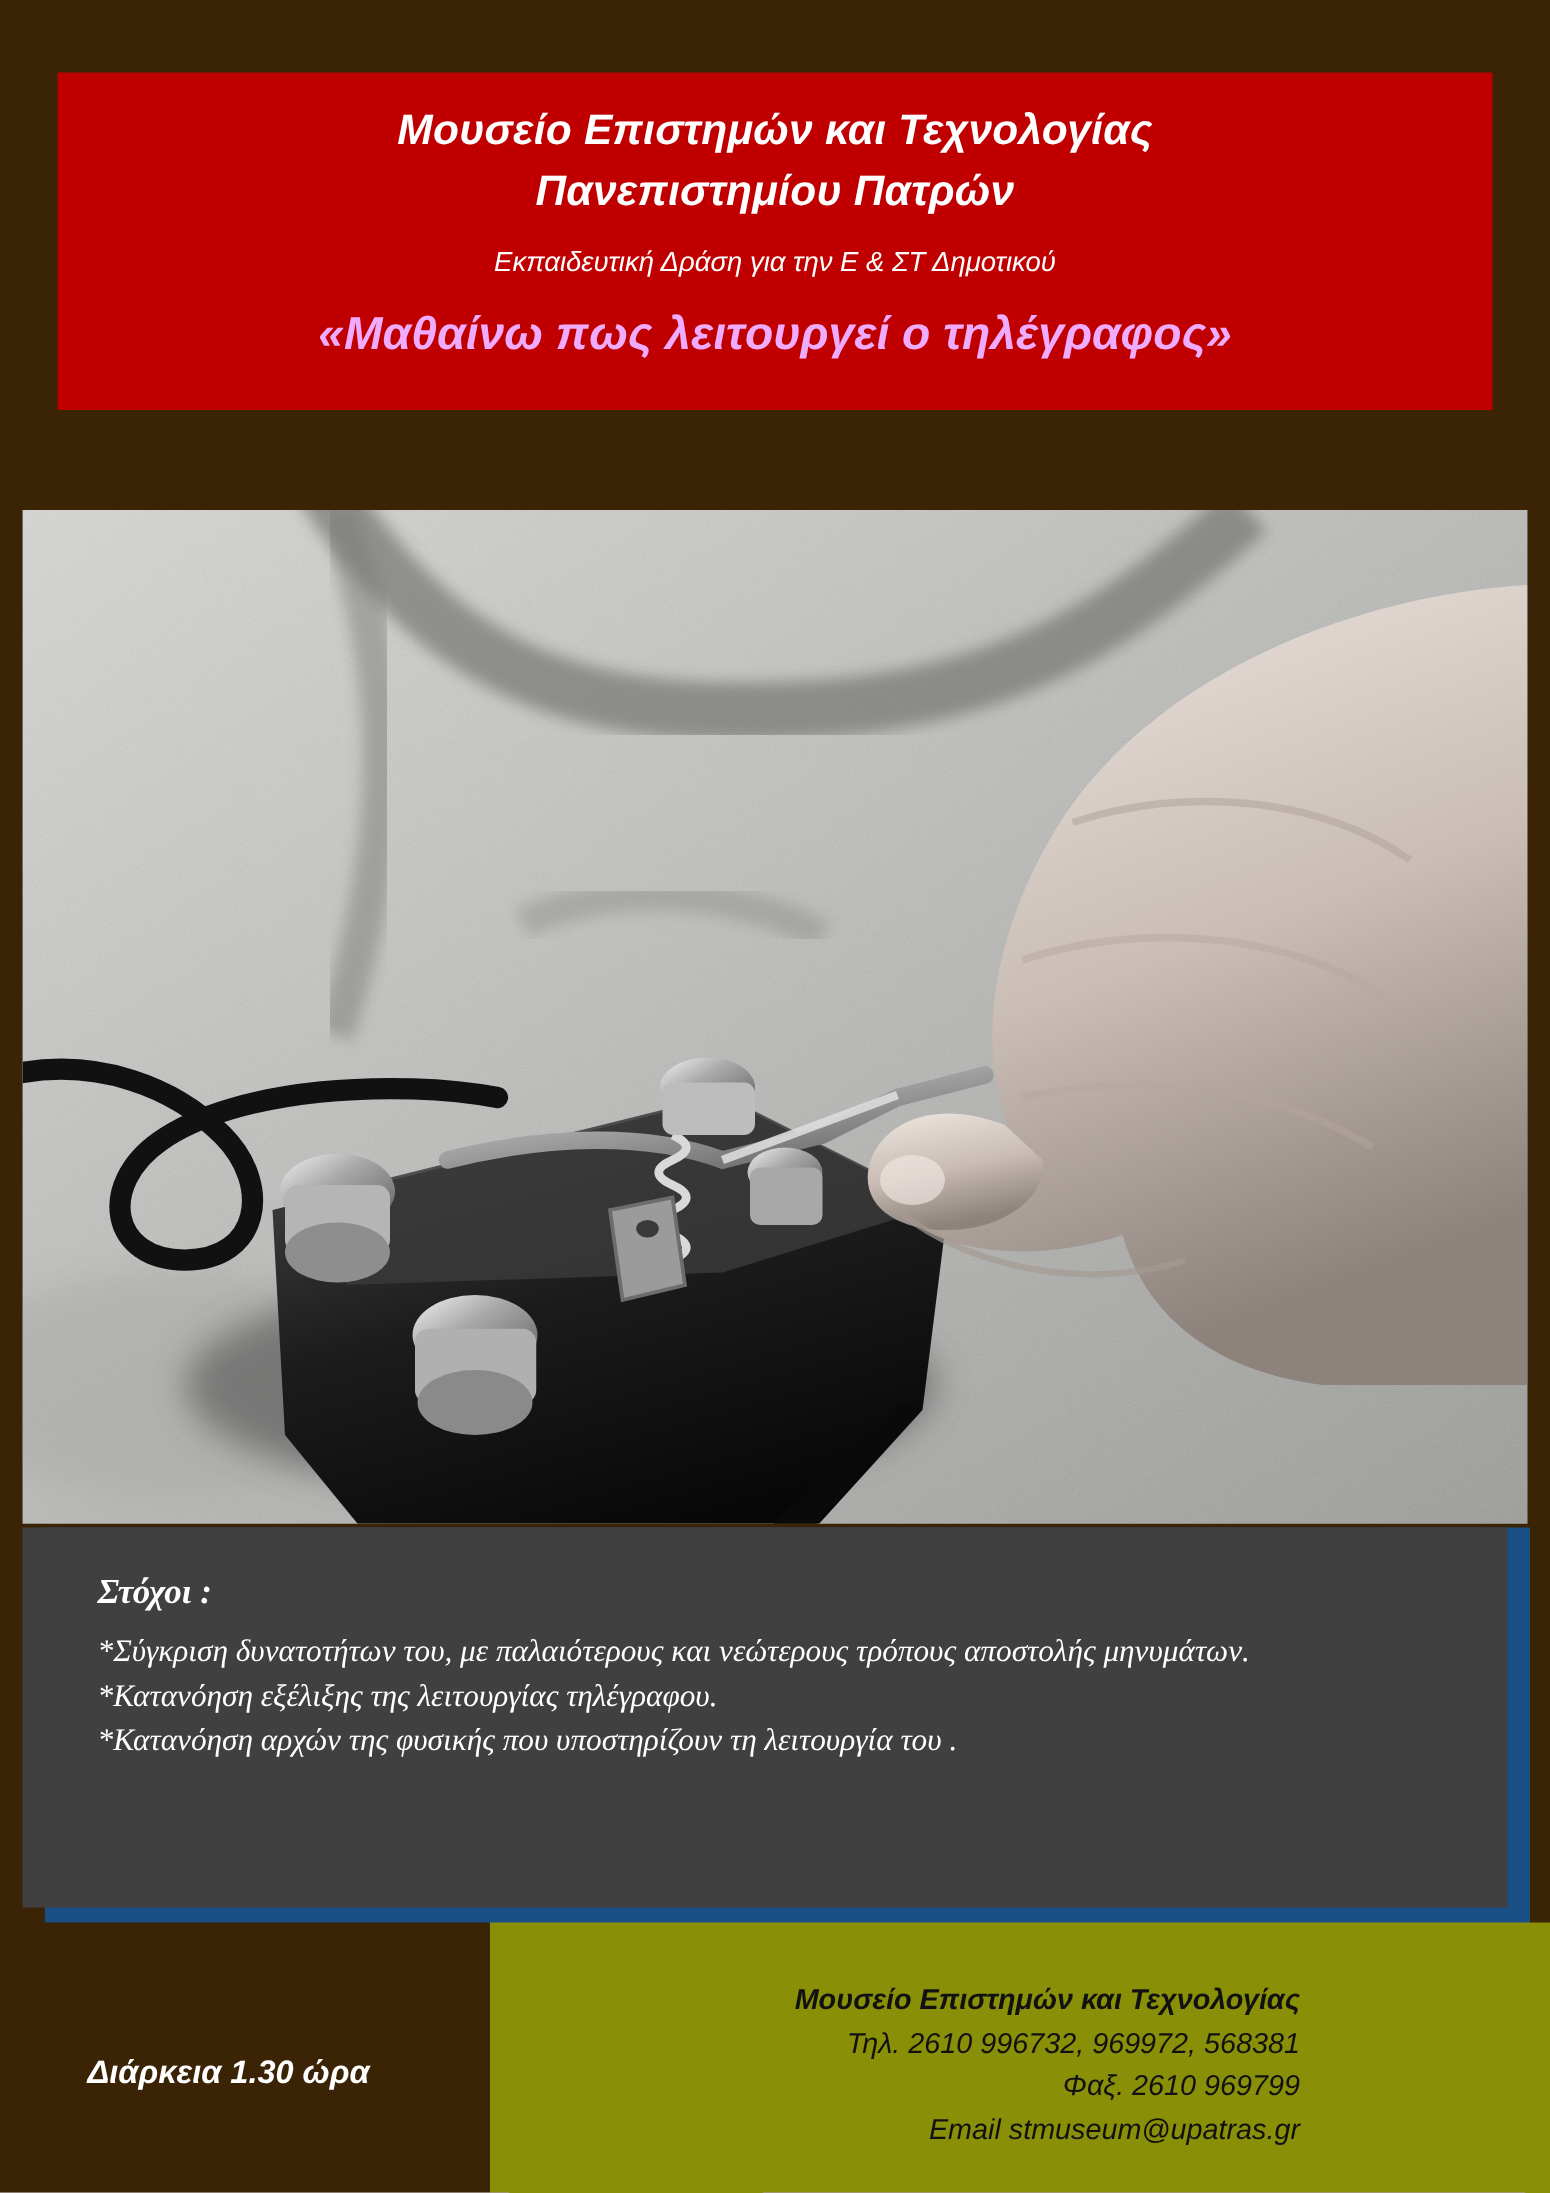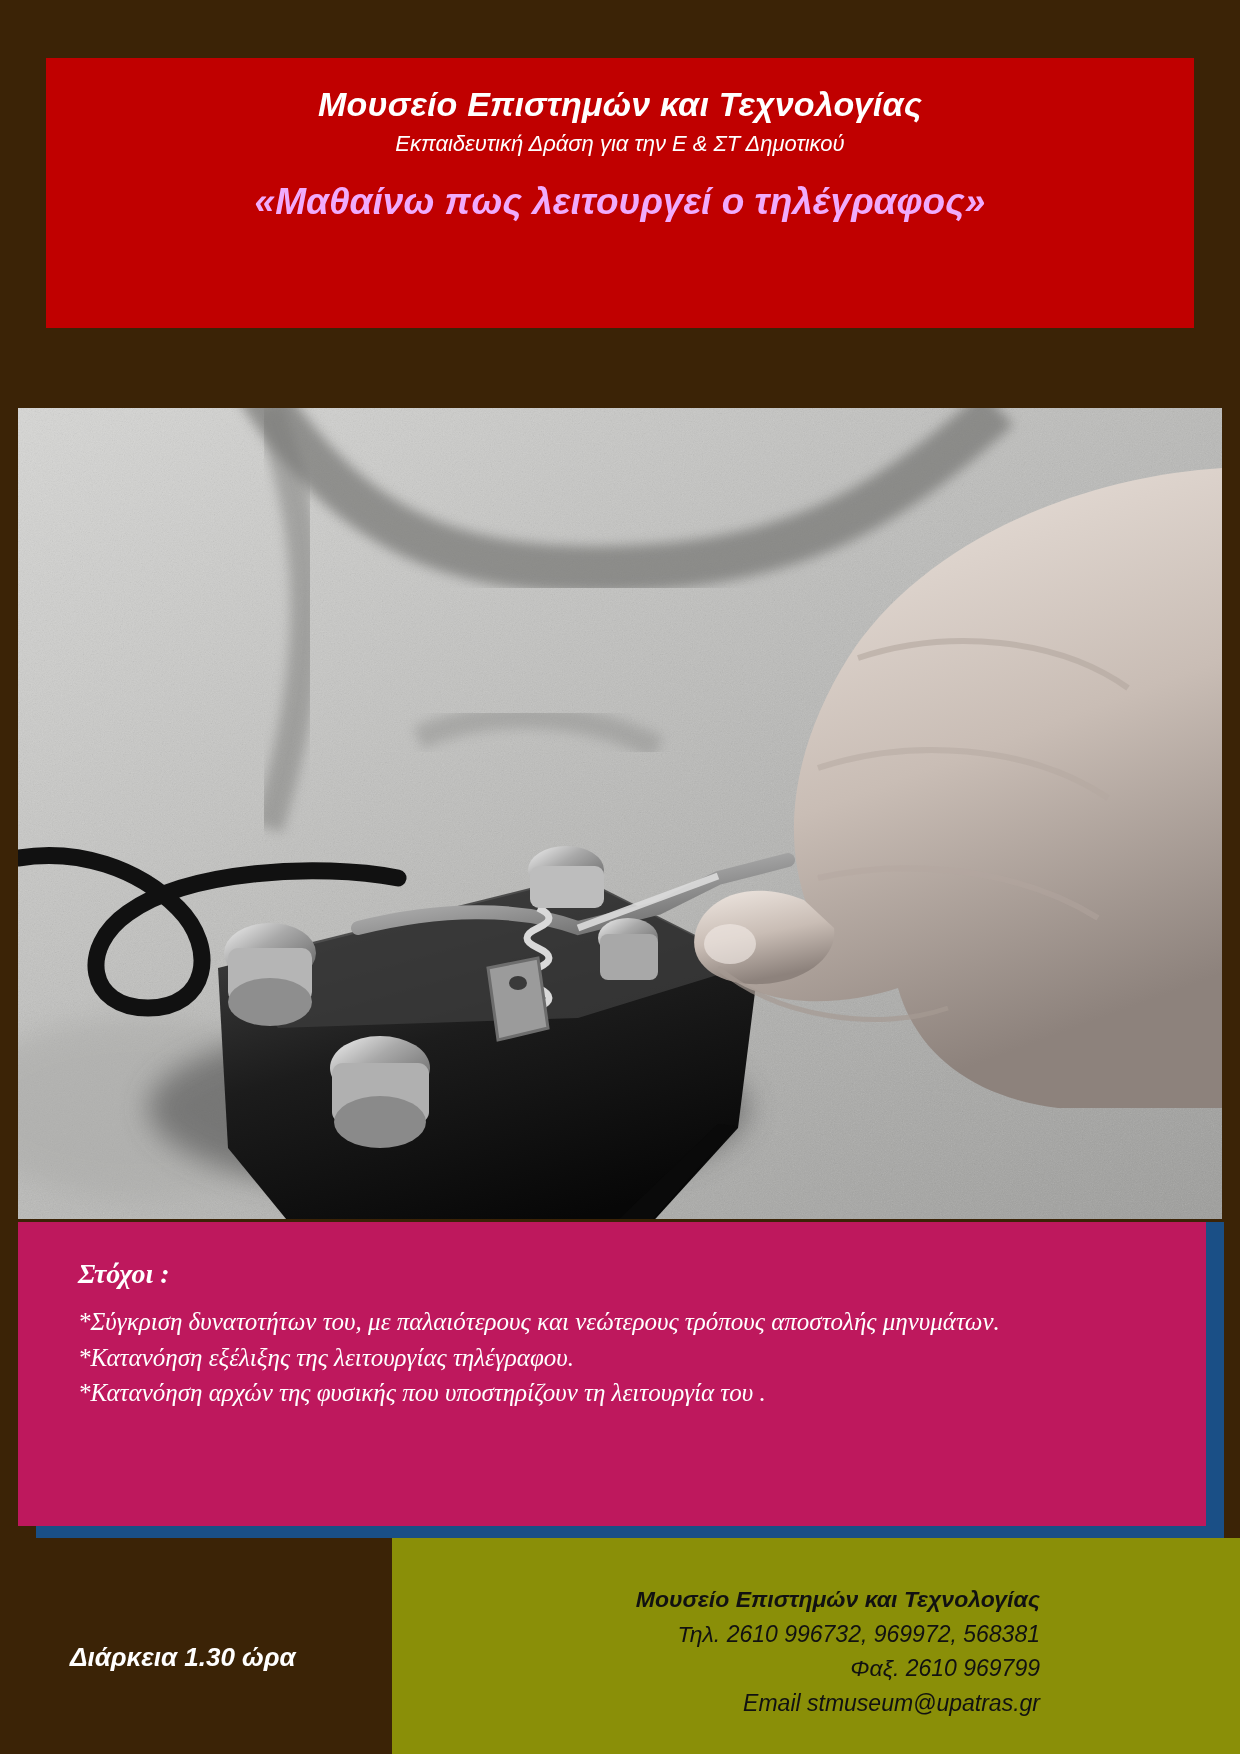--- a/index.html
+++ b/index.html
@@ -47,20 +47,21 @@
     color: #ffffff;
     font-size: 34px;
     font-weight: bold;
     line-height: 1.45;
     letter-spacing: 0.2px;
   }
   .header-sub {
     color: #ffffff;
     font-size: 22px;
     font-weight: normal;
+    margin-top: 16px;
     line-height: 1.4;
   }
   .header-quote {
     color: #f0abfc;
     font-size: 37px;
     font-weight: bold;
     margin-top: 18px;
     line-height: 1.3;
   }
 
@@ -84,21 +85,21 @@
     width: 1188px;
     height: 317px;
     background: #1a4f86;
   }
   .blue-panel {
     position: absolute;
     left: 18px;
     top: 1222px;
     width: 1188px;
     height: 304px;
-    background: #be185d;
+    background: #404040;
     box-sizing: border-box;
     padding: 36px 60px 0 60px;
   }
   .goals-title {
     color: #ffffff;
     font-size: 28px;
     font-weight: bold;
     font-family: "Liberation Serif", serif;
     margin-bottom: 14px;
   }
@@ -151,20 +152,21 @@
 </style>
 </head>
 <body>
 
 <div class="poster">
 
   <div class="band-brown-top"></div>
 
   <div class="header-box">
     <div class="header-title">Μουσείο Επιστημών και Τεχνολογίας</div>
+    <div class="header-title">Πανεπιστημίου Πατρών</div>
     <div class="header-sub">Εκπαιδευτική Δράση για την Ε &amp; ΣΤ Δημοτικού</div>
     <div class="header-quote">«Μαθαίνω πως λειτουργεί ο τηλέγραφος»</div>
   </div>
 
   <div class="photo-wrap">
     <svg class="photo-svg" viewBox="0 0 1204 811" preserveAspectRatio="xMidYMid slice">
       <defs>
         <linearGradient id="carpet" x1="0" y1="0" x2="1" y2="1">
           <stop offset="0%" stop-color="#d7d7d5"></stop>
           <stop offset="45%" stop-color="#bdbdbb"></stop>

